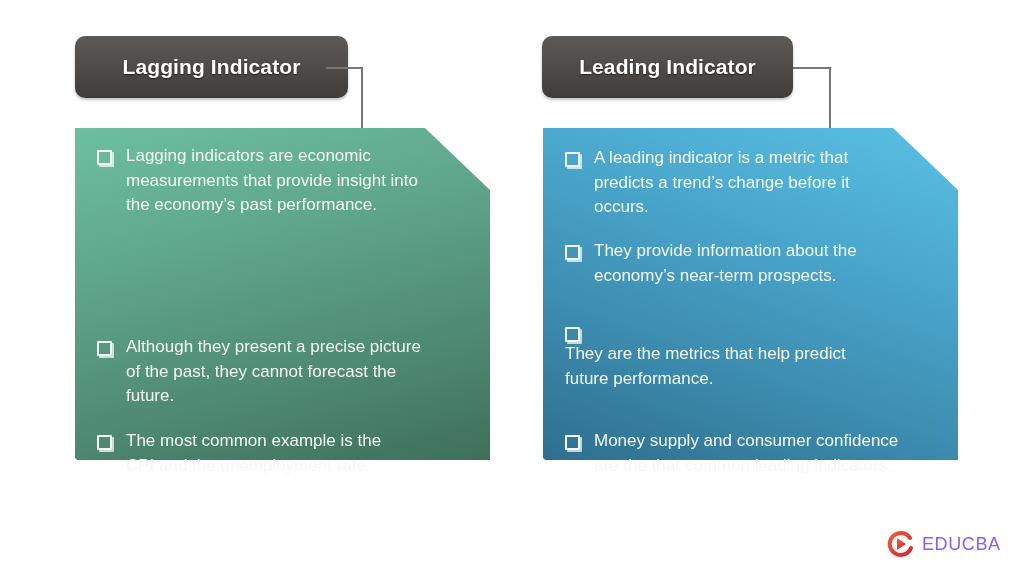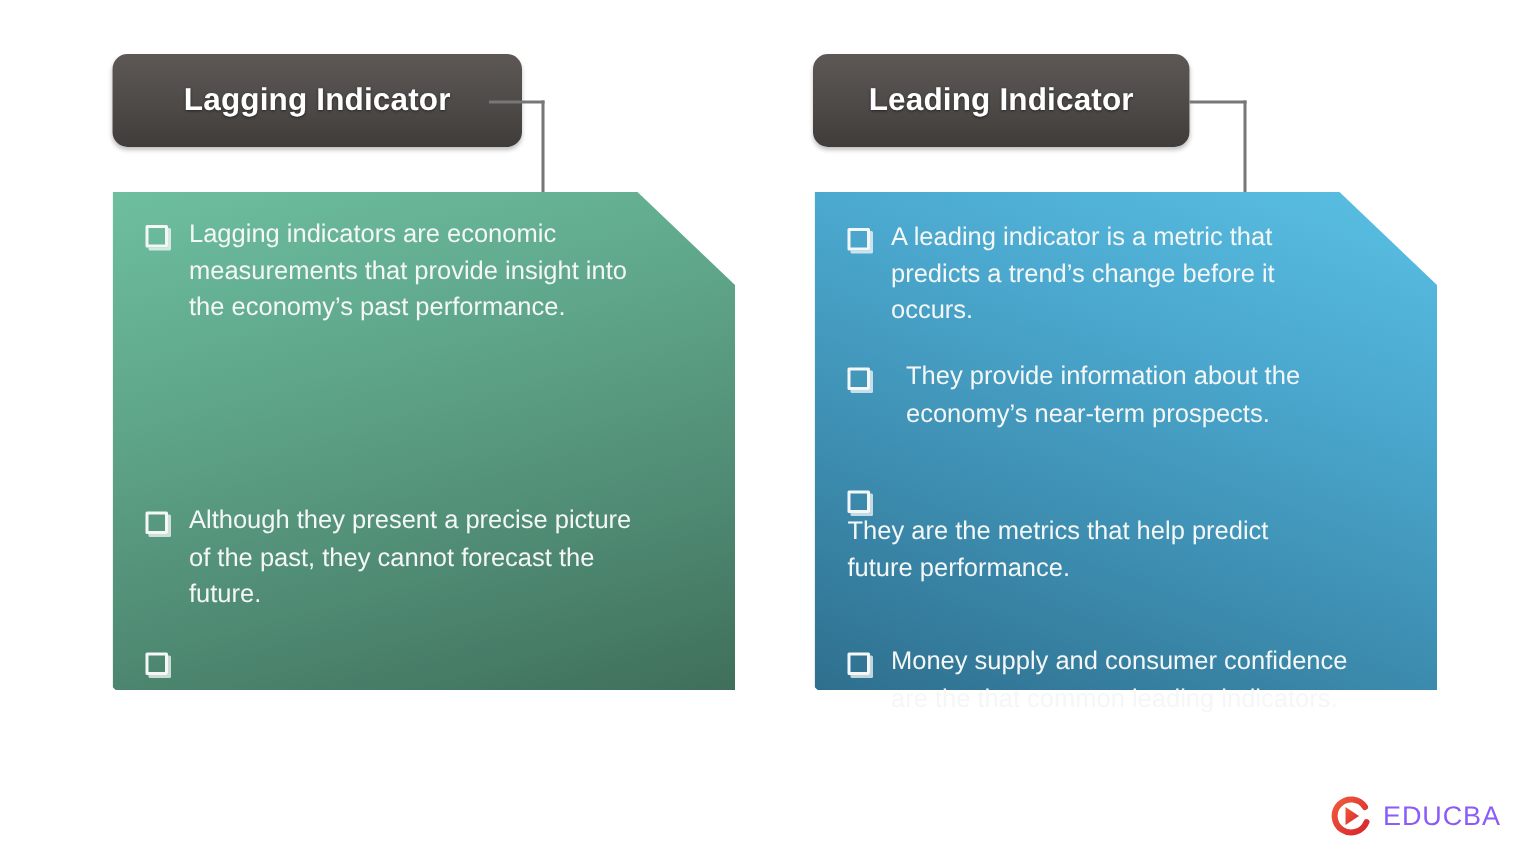--- a/index.html
+++ b/index.html
@@ -76,31 +76,33 @@
 the economy’s past performance.</span>
   </div>
   <div class="bullet" style="left:22px; top:207px;">
     <span class="checkbox"></span>
     <span class="bullet-text">Although they present a precise picture
 of the past, they cannot forecast the
 future.</span>
   </div>
   <div class="bullet" style="left:22px; top:301px;">
     <span class="checkbox"></span>
+    <span class="bullet-text">The most common example is the
+CPI and the unemployment rate.</span>
   </div>
 </div>
 
 <div class="panel right">
   <div class="bullet" style="left:22px; top:18px;">
     <span class="checkbox"></span>
     <span class="bullet-text">A leading indicator is a metric that
 predicts a trend’s change before it
 occurs.</span>
   </div>
-  <div class="bullet" style="left:22px; top:111px;gap:10px;">
+  <div class="bullet" style="left:22px; top:111px;">
     <span class="checkbox"></span>
     <span class="bullet-text">They provide information about the
 economy’s near-term prospects.</span>
   </div>
   <div class="bullet" style="left:22px; top:193px;flex-direction:column;">
     <span class="checkbox"></span>
     <span class="bullet-text">They are the metrics that help predict
 future performance.</span>
   </div>
   <div class="bullet" style="left:22px; top:301px;">

